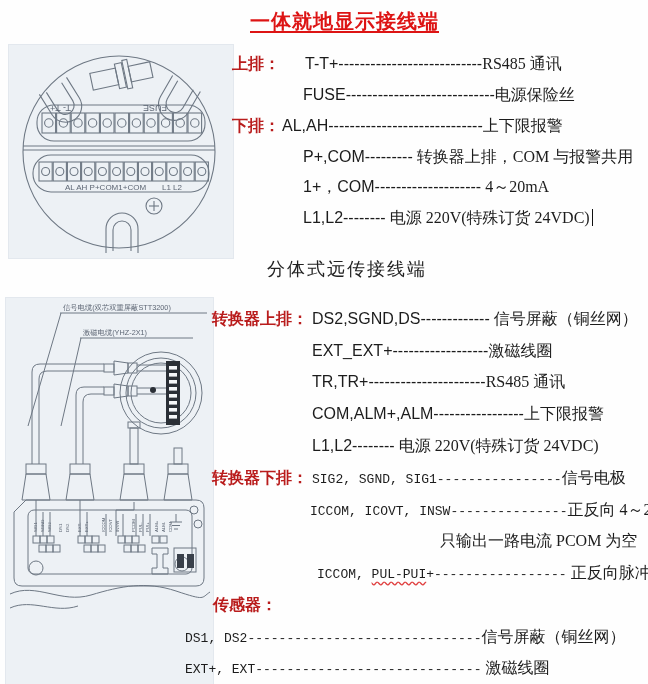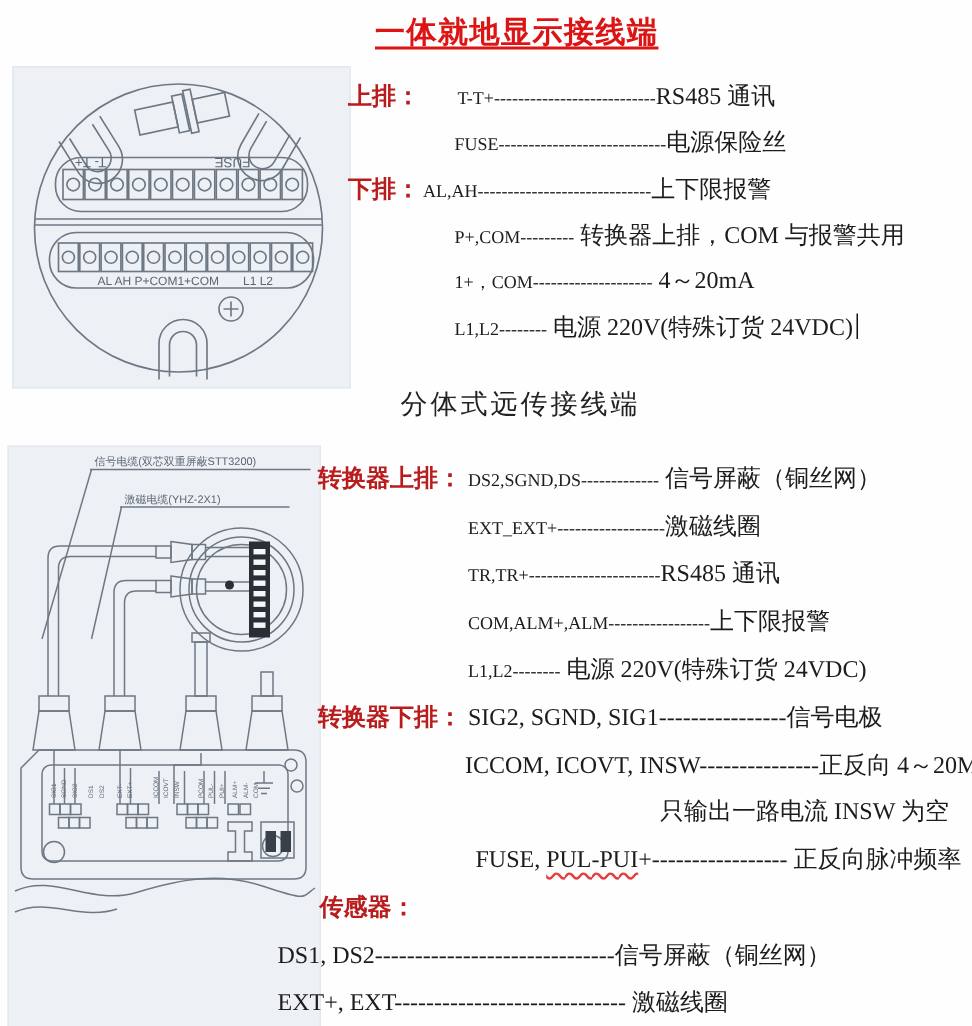--- a/index.html
+++ b/index.html
@@ -5,22 +5,22 @@
   html,body{margin:0;padding:0;background:#ffffff;}
   .page{position:relative;width:648px;height:684px;background:#fefefe;overflow:hidden;
         font-family:"Liberation Serif",serif;color:#1c1c1c;}
   .title{position:absolute;left:250px;top:8px;width:240px;text-align:left;
          font-family:"Liberation Sans",sans-serif;font-weight:bold;font-size:20px;
          color:#dd1414;text-decoration:underline;text-underline-offset:3px;letter-spacing:1px;}
   .sec2title{position:absolute;left:221px;top:257px;font-size:18px;letter-spacing:2px;color:#222;margin-left:46px;}
   .row{position:absolute;left:0;width:648px;height:24px;white-space:nowrap;}
   .lbl{position:absolute;font-family:"Liberation Sans",sans-serif;font-weight:bold;font-size:16px;color:#b91c1c;}
   .codewrap{position:absolute;font-size:16px;}
-  .code{font-family:Liberation Serif, serif;font-size:12px;letter-spacing:0px;}
-  .mono .code{font-family:Liberation Serif, serif;font-size:16px;margin-top:24px;}
+  .code{font-family:Liberation Sans, sans-serif;font-size:16px;letter-spacing:0px;}
+  .mono .code{font-family:Liberation Mono, monospace;font-size:13px;margin-top:24px;}
   .desc{font-family:"Liberation Serif",serif;font-size:16px;}
   .note{position:absolute;font-size:16px;}
   .squiggle{text-decoration:underline;text-decoration-style:wavy;text-decoration-color:#e04040;text-underline-offset:3px;}
   .caret{display:inline-block;width:1.5px;height:17px;background:#111;margin-left:2px;vertical-align:-3px;}
   .scan{position:absolute;background:#edf1f5;border:1px solid #e3e8ee;}
   .scan svg{display:block;}
   .d1{left:8px;top:44px;width:224px;height:213px;}
   .d2{left:5px;top:297px;width:207px;height:386px;}
   svg text{font-family:"Liberation Sans",sans-serif;fill:#5d6674;}
 </style>
@@ -326,24 +326,24 @@
     <span class="codewrap" style="left:312px"><span class="code">L1,L2--------</span><span class="desc"> 电源 220V(特殊订货 24VDC)</span></span>
   </div>
   <div class="row mono" style="top:468px">
     <span class="lbl" style="left:212px">转换器下排：</span>
     <span class="codewrap" style="left:312px"><span class="code">SIG2, SGND, SIG1----------------</span><span class="desc">信号电极</span></span>
   </div>
   <div class="row mono" style="top:500px">
     <span class="codewrap" style="left:310px"><span class="code">ICCOM, ICOVT, INSW---------------</span><span class="desc">正反向 4～20Ma</span></span>
   </div>
   <div class="row" style="top:531px">
-    <span class="note" style="left:440px">只输出一路电流 INSW 为空</span>
+    <span class="note" style="left:440px">只输出一路电流 PCOM 为空</span>
   </div>
   <div class="row mono" style="top:563px">
-    <span class="codewrap" style="left:317px"><span class="code">FUSE, </span><span class="code squiggle">PUL-PUI</span><span class="code">+-----------------</span><span class="desc"> 正反向脉冲频率</span></span>
+    <span class="codewrap" style="left:317px"><span class="code">ICCOM, </span><span class="code squiggle">PUL-PUI</span><span class="code">+-----------------</span><span class="desc"> 正反向脉冲频率</span></span>
   </div>
   <div class="row mono" style="top:595px">
     <span class="lbl" style="left:213px">传感器：</span>
   </div>
   <div class="row mono" style="top:627px">
     <span class="codewrap" style="left:185px"><span class="code">DS1, DS2------------------------------</span><span class="desc">信号屏蔽（铜丝网）</span></span>
   </div>
   <div class="row mono" style="top:658px">
     <span class="codewrap" style="left:185px"><span class="code">EXT+, EXT-----------------------------</span><span class="desc"> 激磁线圈</span></span>
   </div>

